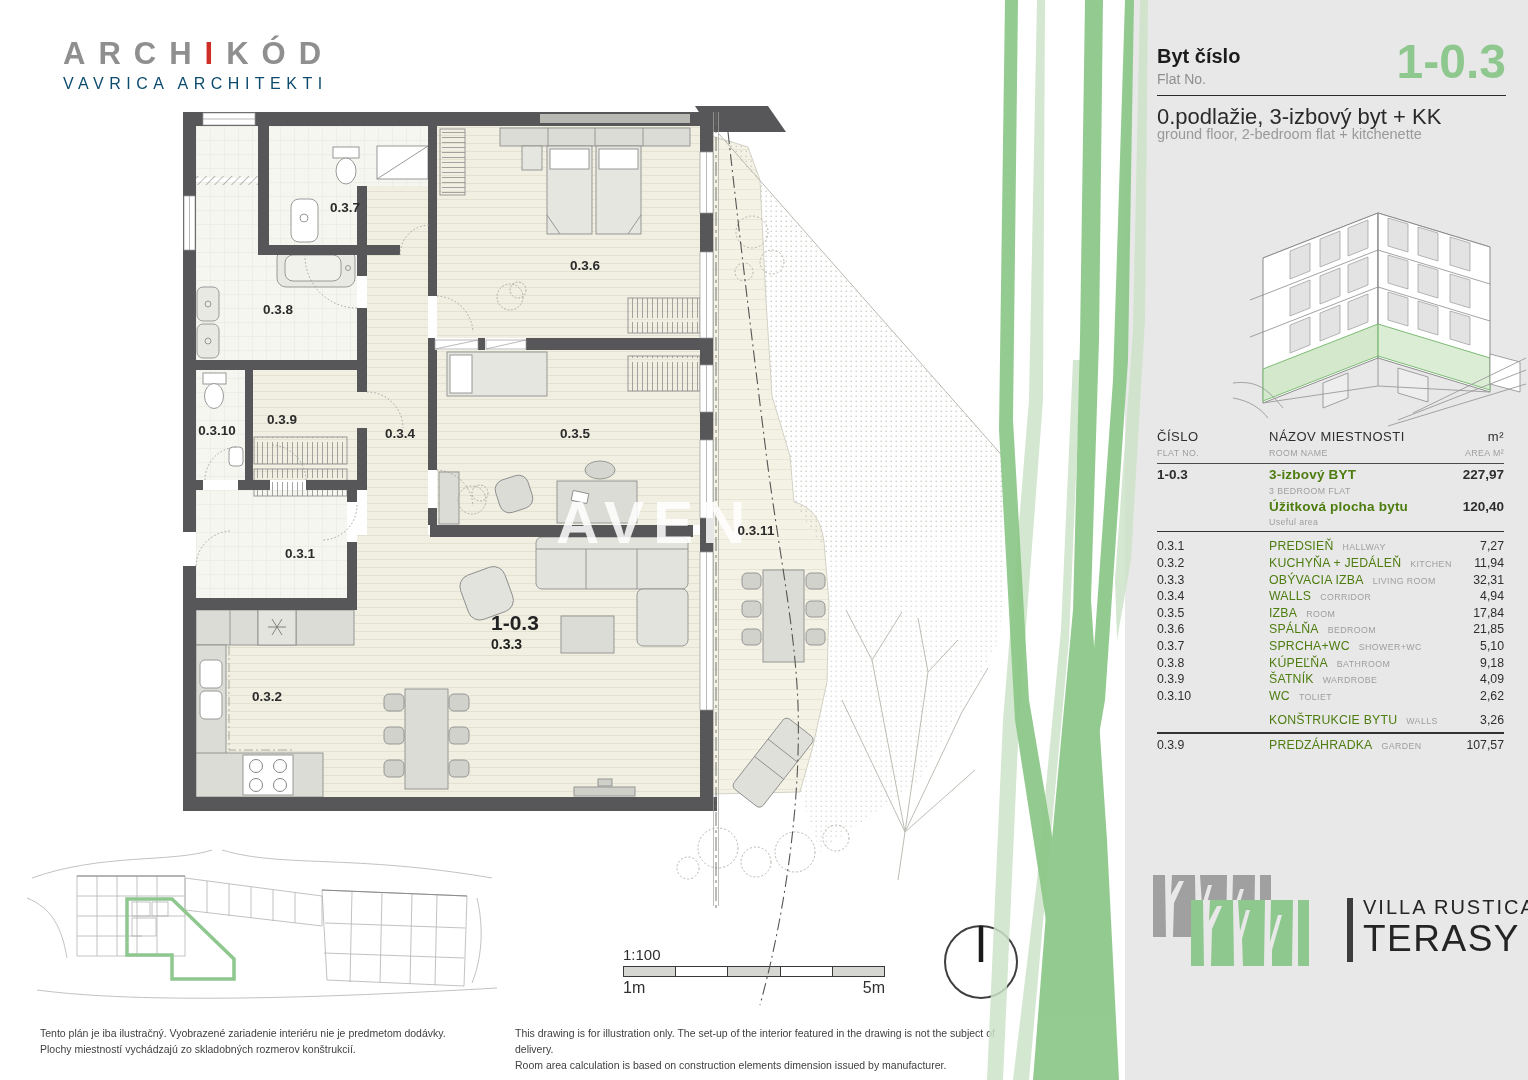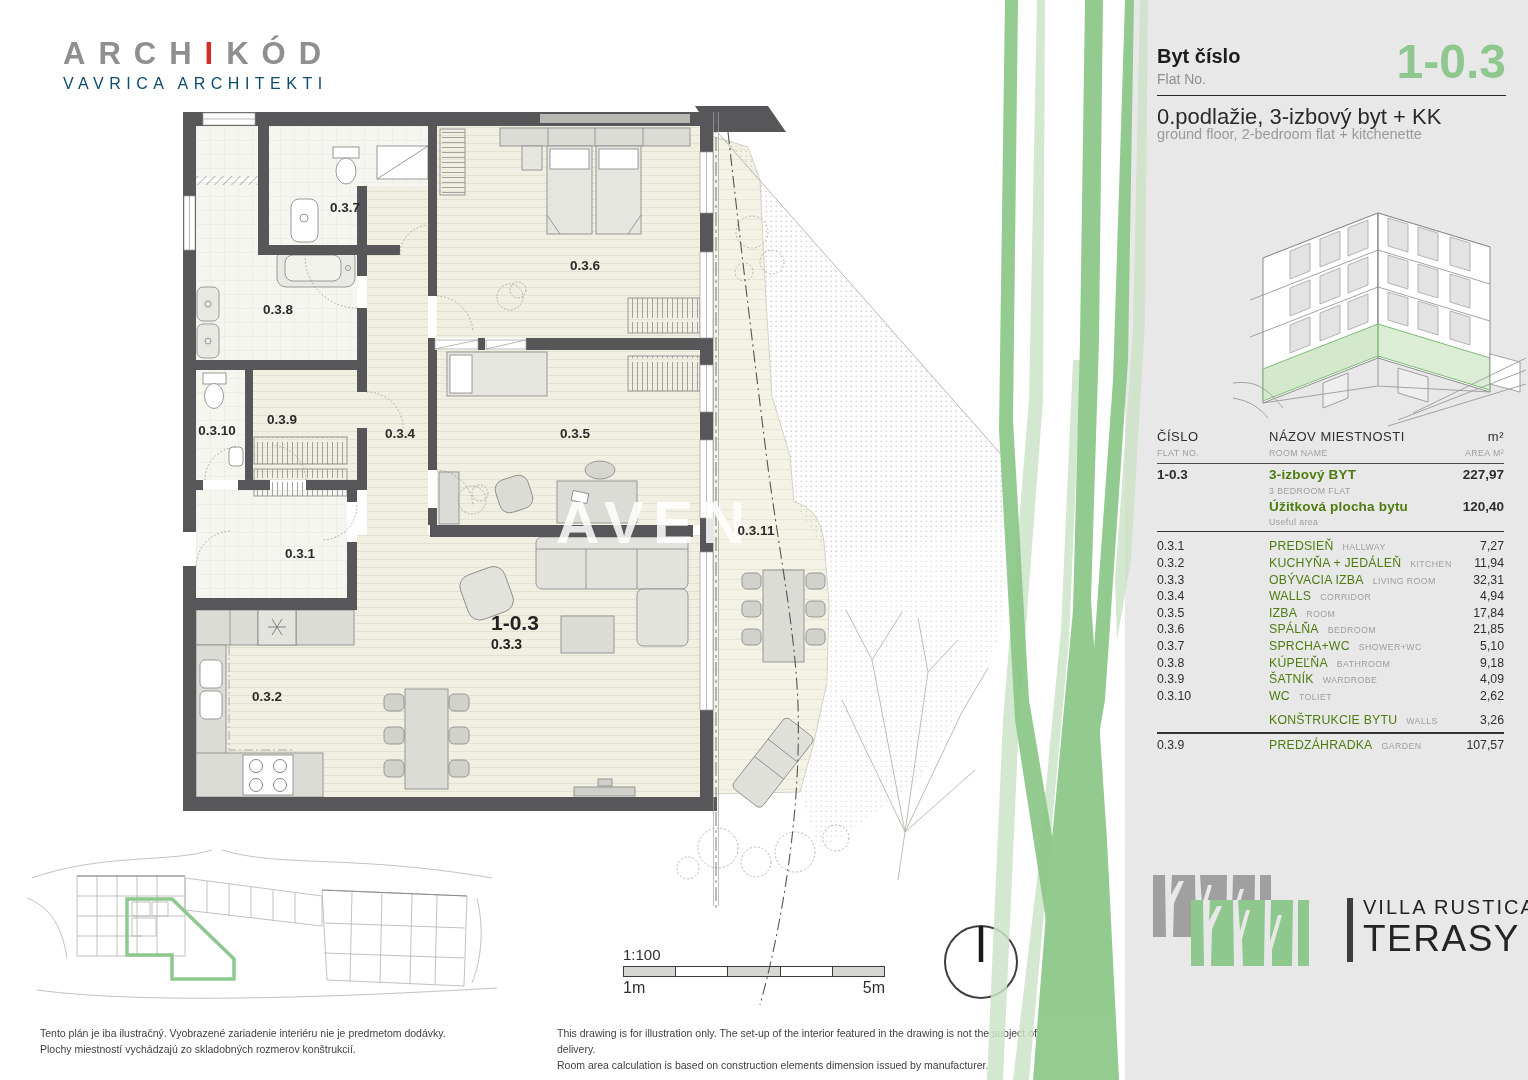--- a/index.html
+++ b/index.html
@@ -399,21 +399,21 @@
 
   <svg class="abs" style="left:935px;top:912px;" width="92" height="92" viewBox="0 0 92 92">
     <circle cx="46" cy="50" r="36" fill="none" stroke="#3f3f3f" stroke-width="2"></circle>
     <line x1="46" y1="14" x2="46" y2="50" stroke="#1a1a1a" stroke-width="4.5"></line>
   </svg>
 
   <div class="footnote" style="left:40px;top:1026px;width:470px;">
     <div>Tento plán je iba ilustračný. Vyobrazené zariadenie interiéru nie je predmetom dodávky.</div>
     <div>Plochy miestností vychádzajú zo skladobných rozmerov konštrukcií.</div>
   </div>
-  <div class="footnote" style="left:515px;top:1026px;width:480px;margin-left:42px;">
+  <div class="footnote" style="left:515px;top:1026px;width:480px;">
     <div>This drawing is for illustration only. The set-up of the interior featured in the drawing is not the subject of delivery.</div>
     <div>Room area calculation is based on construction elements dimension issued by manufacturer.</div>
   </div>
 
   <div class="panel">
     <div class="p-byt">Byt číslo</div>
     <div class="p-flatno">Flat No.</div>
     <div class="p-number">1-0.3</div>
     <div class="p-hr"></div>
     <div class="p-desc1">0.podlažie, 3-izbový byt + KK</div>

